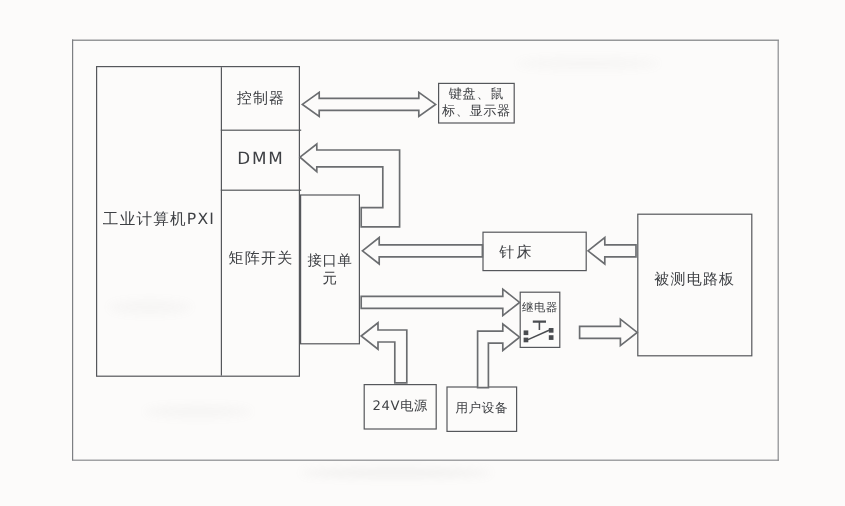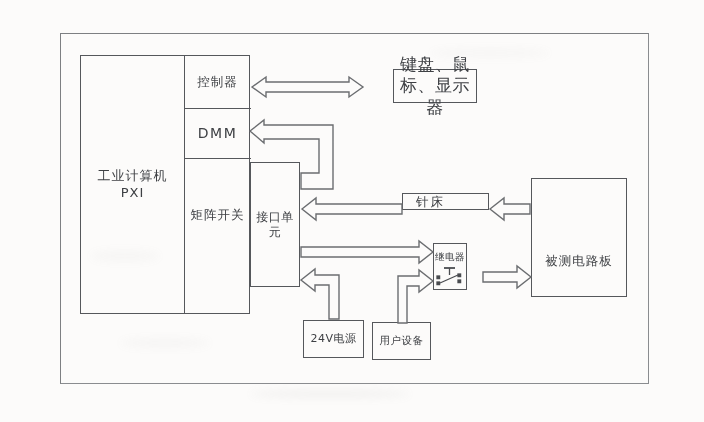--- a/index.html
+++ b/index.html
@@ -27,38 +27,38 @@
   .box{
     position:absolute;border:1.4px solid var(--line);
     box-sizing:border-box;color:var(--text);
     display:flex;align-items:center;justify-content:center;
     text-align:center;line-height:1.25;
     background:transparent;
   }
   .pxi-wrap{left:80px;top:55px;width:170px;height:259px;}
   .pxi-label-cell{
     position:absolute;left:0;top:0;width:103px;height:100%;
-    display:flex;flex-direction:column;align-items:center;justify-content:center;
+    display:flex;align-items:center;justify-content:center;
     font-size:13px;letter-spacing:1px;
   }
   .pxi-divider-v{position:absolute;left:103px;top:0;width:0;height:100%;border-left:1.4px solid var(--line);}
   .cell{
     position:absolute;left:103px;width:67px;box-sizing:border-box;
     display:flex;align-items:center;justify-content:center;text-align:center;
   }
   .cell-controller{top:0;height:53px;border-bottom:1.4px solid var(--line);font-size:12.5px;letter-spacing:1px;}
   .cell-dmm{top:53px;height:50px;border-bottom:1.4px solid var(--line);font-size:14px;letter-spacing:1.5px;}
   .cell-matrix{top:103px;height:156px;align-items:flex-start;padding-top:48px;font-size:12.5px;letter-spacing:1px;text-align:center;}
   .interface-unit{
     left:250px;top:162px;width:50px;height:125px;
     flex-direction:column;font-size:12px;letter-spacing:.5px;background:var(--bg);
   }
-  .keyboard{left:365px;top:69px;width:84px;height:34px;font-size:17px;flex-direction:column;letter-spacing:.5px;margin-left:28px;}
-  .needle-bed{left:402px;top:193px;width:87px;height:17px;justify-content:flex-start;padding-left:13px;font-size:12.5px;letter-spacing:2px;}
-  .dut-board{left:531px;top:178px;width:96px;height:119px;border-width:1.8px;align-items:center;padding-top:46px;font-size:12.5px;letter-spacing:1px;}
+  .keyboard{left:365px;top:69px;width:64px;height:34px;font-size:11px;flex-direction:column;letter-spacing:.5px;}
+  .needle-bed{left:402px;top:193px;width:87px;height:33px;justify-content:flex-start;padding-left:13px;font-size:12.5px;letter-spacing:2px;}
+  .dut-board{left:531px;top:178px;width:96px;height:119px;border-width:1.8px;align-items:flex-start;padding-top:46px;font-size:12.5px;letter-spacing:1px;}
   .relay{left:433px;top:243px;width:34px;height:47px;flex-direction:column;justify-content:flex-start;padding-top:7px;font-size:9.5px;letter-spacing:.5px;}
   .power-24v{left:303px;top:320px;width:61px;height:38px;font-size:11px;letter-spacing:.5px;}
   .user-equip{left:372px;top:322px;width:59px;height:38px;font-size:10.5px;letter-spacing:.5px;}
   .arrow-layer{position:absolute;left:0;top:0;width:704px;height:422px;pointer-events:none;}
   .arrow-layer polygon{fill:var(--bg);stroke:var(--line-soft);stroke-width:1.4;stroke-linejoin:miter;}
   .relay-glyph{margin-top:1px;}
   .smudge{position:absolute;border-radius:50%;background:#9a9a98;filter:blur(4px);}
   .sm1{left:250px;top:390px;width:160px;height:8px;opacity:.10;}
   .sm2{left:120px;top:338px;width:90px;height:10px;opacity:.06;}
   .sm3{left:430px;top:48px;width:120px;height:10px;opacity:.05;}

